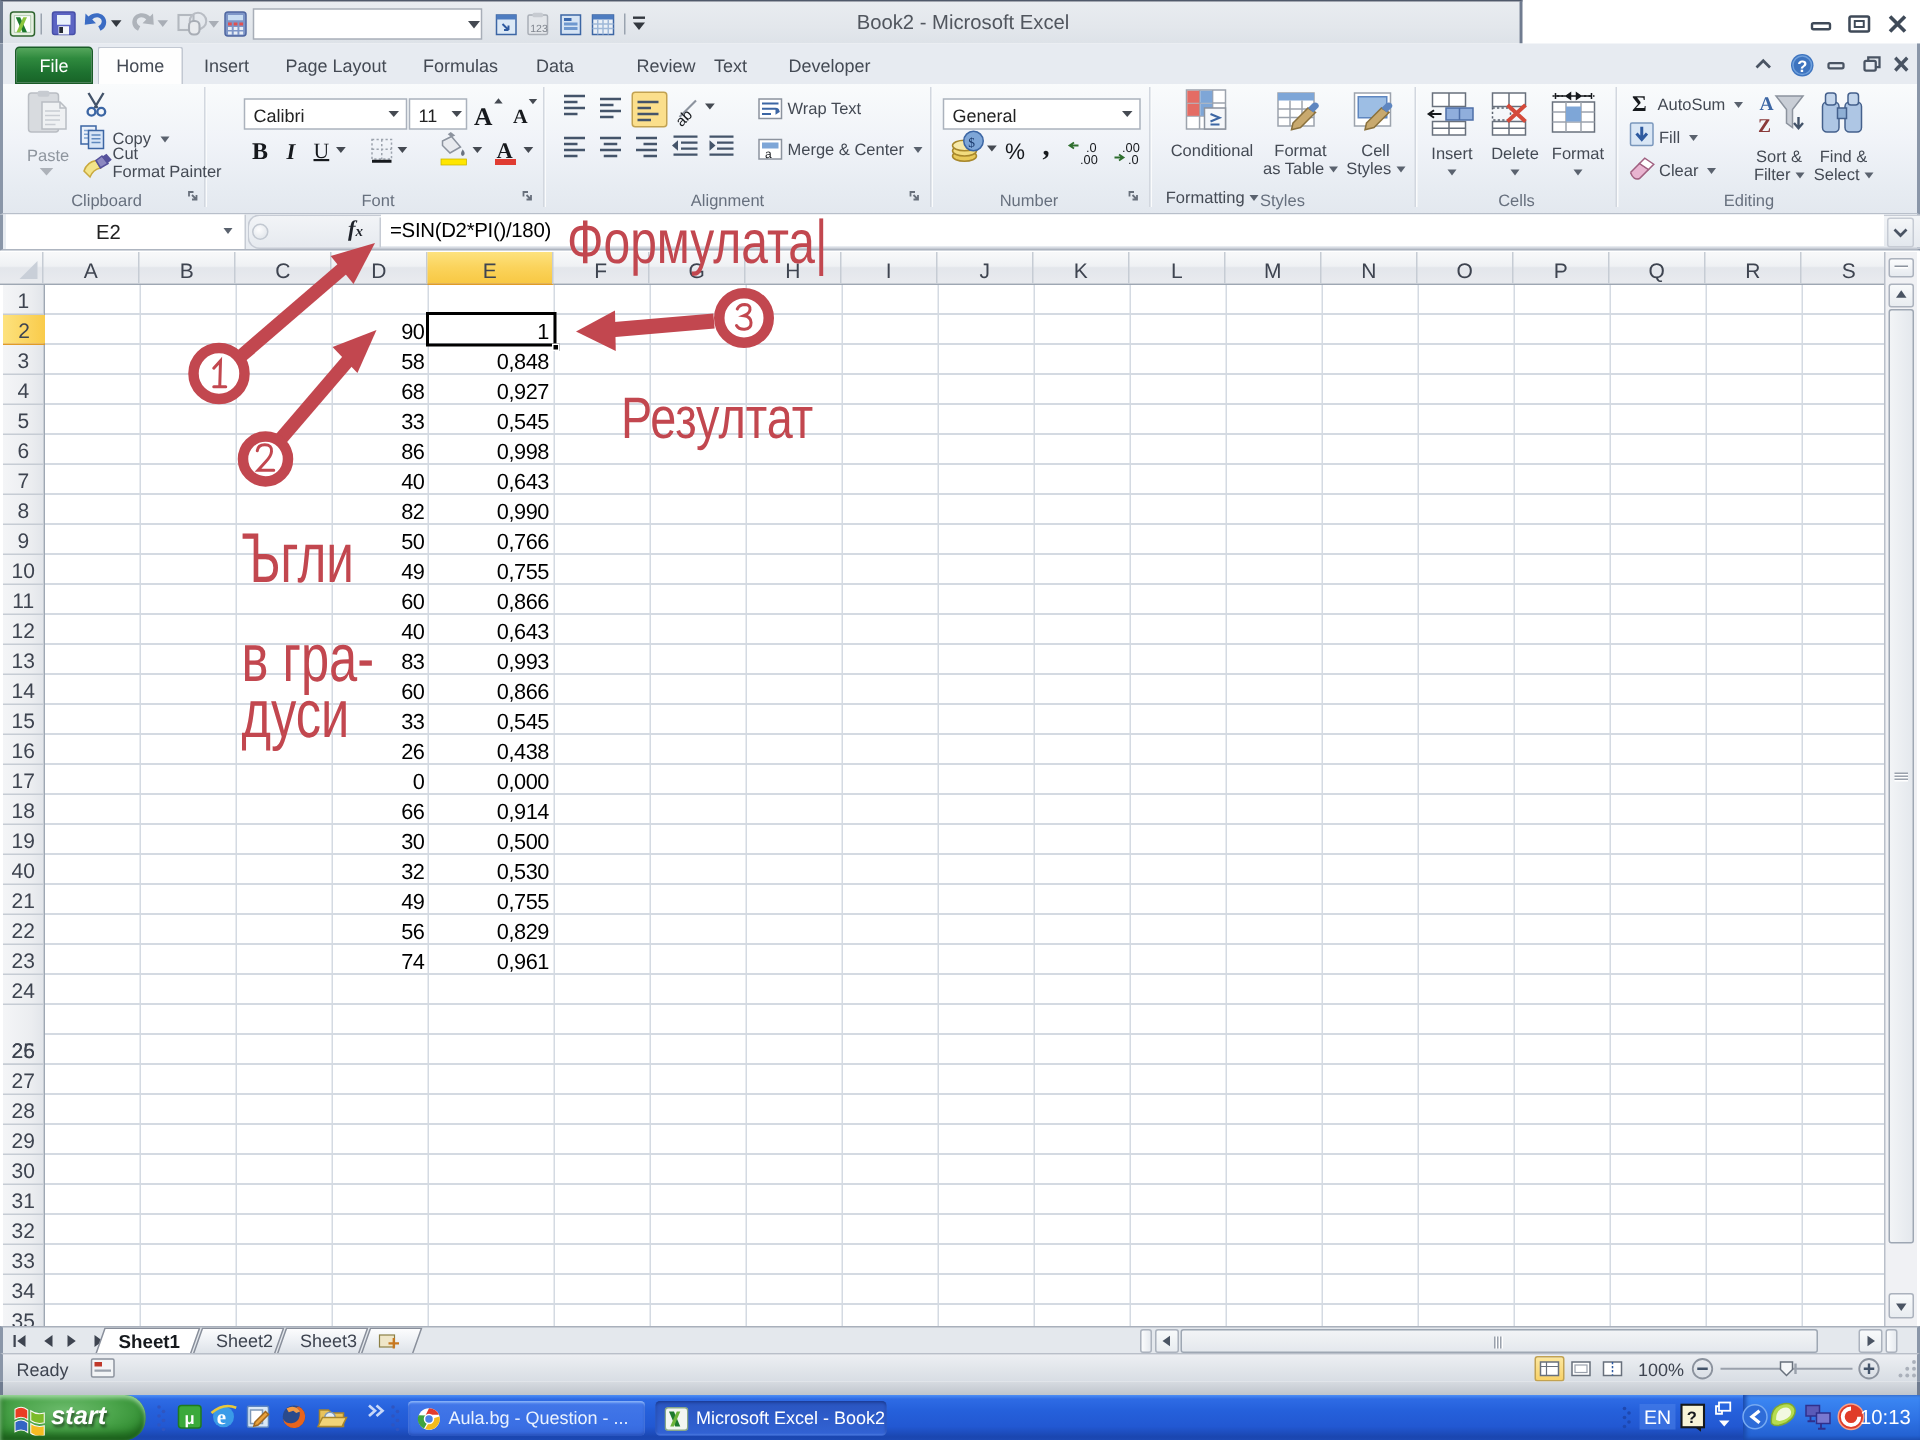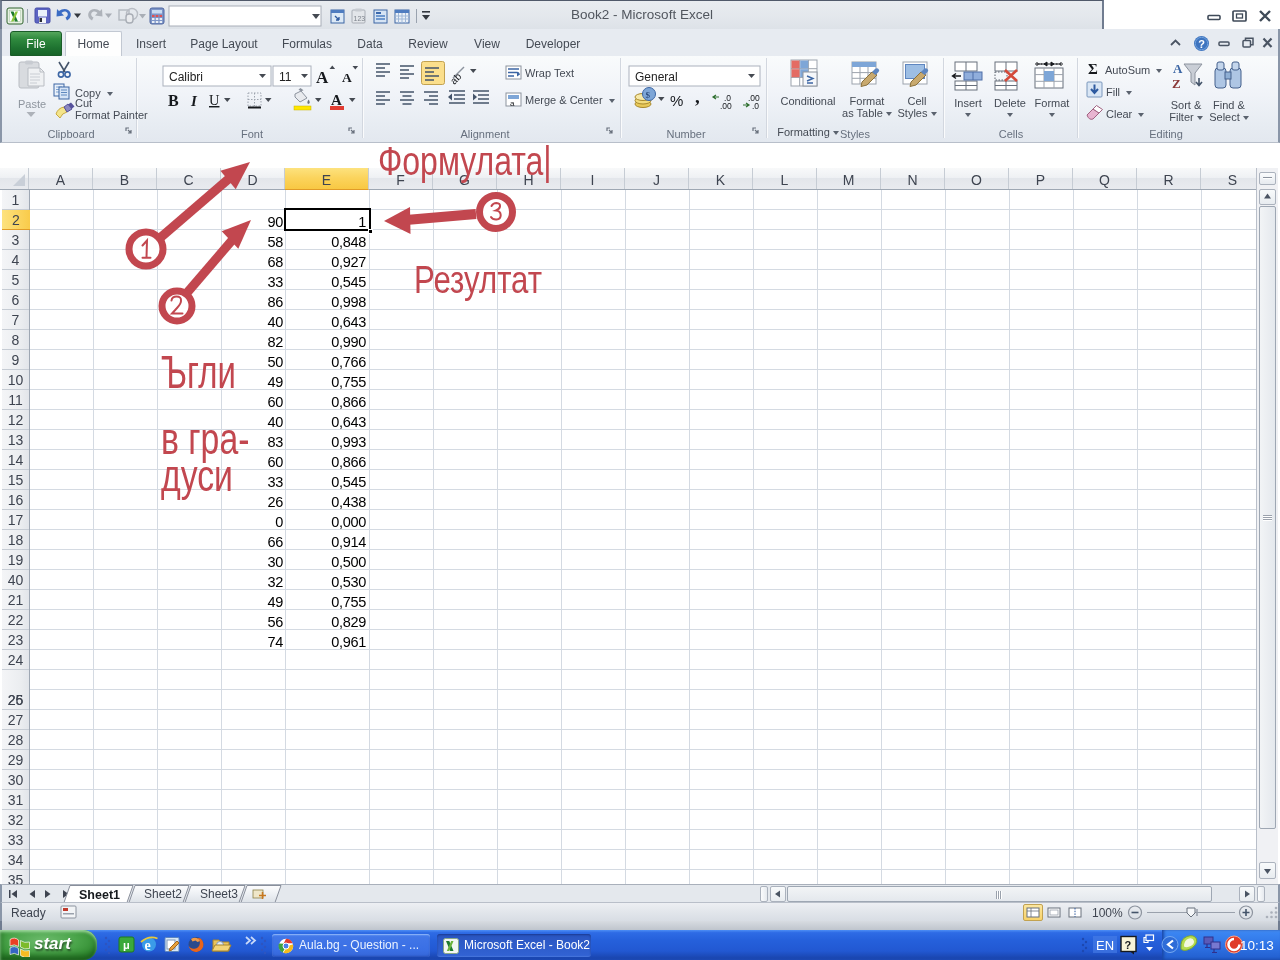--- a/index.html
+++ b/index.html
@@ -1,19 +1,19 @@
 <!DOCTYPE html>
 <html><head>
 <meta charset="utf-8">
 <style>
 html,body{margin:0;padding:0;}
 #app{position:relative;width:1280px;height:960px;overflow:hidden;font-family:"Liberation Sans",sans-serif;background:#fff;-webkit-font-smoothing:antialiased;}
 #app *{box-sizing:border-box;}
 
-#titlebar{position:absolute;left:0;top:0;width:1104px;height:29px;background:linear-gradient(180deg,#E9ECF0 0%,#E3E7EC 60%,#DDE2E8 100%);border-top:1px solid #50596A;border-left:2px solid #707C90;border-right:2px solid #707C90;}
+#titlebar{position:absolute;left:0;top:0;width:1015px;height:29px;background:linear-gradient(180deg,#E9ECF0 0%,#E3E7EC 60%,#DDE2E8 100%);border-top:1px solid #50596A;border-left:2px solid #707C90;border-right:2px solid #707C90;}
 #title{position:absolute;left:540px;top:6px;width:200px;text-align:center;font-size:13.5px;color:#51565E;}
 
 #tabrow{position:absolute;left:0;top:29px;width:1280px;height:27px;background:#E7EBF1;border-left:2px solid #8A96A8;border-right:2px solid #8A96A8;}
 .tab{position:absolute;top:3px;height:24px;line-height:24px;text-align:center;font-size:12px;color:#444a54;}
 #filetab{left:8px;top:2px;width:52px;height:25px;background:linear-gradient(180deg,#55A65C 0%,#2F8A3E 30%,#1E7230 70%,#186428 100%);border-radius:3px 3px 0 0;color:#fff;line-height:25px;border:1px solid #1A5C28;}
 #hometab{left:63px;top:2px;width:57px;height:26px;background:#FEFEFE;border:1px solid #C2C8D2;border-bottom:none;border-radius:2px 2px 0 0;line-height:25px;}
 
 #ribbon{position:absolute;left:0;top:56px;width:1280px;height:87px;background:linear-gradient(180deg,#F9FBFC 0%,#F0F3F8 45%,#E7ECF2 80%,#E3E8EF 100%);border-bottom:1px solid #B8BFCA;border-left:2px solid #8A96A8;border-right:2px solid #8A96A8;}
 .gsep{position:absolute;top:2px;width:1px;height:80px;background:#D2D7DF;box-shadow:1px 0 0 #FAFBFC;}
 .glabel{position:absolute;top:72px;height:14px;font-size:11px;color:#67707E;text-align:center;}
@@ -122,22 +122,22 @@
       <path d="M58 2 L68 12 M68 2 L58 12" stroke="#3F4A58" stroke-width="2.4"></path>
     </svg>
   </div>
   <div id="tabrow">
     <div id="filetab" class="tab">File</div>
     <div id="hometab" class="tab">Home</div>
     <div class="tab" style="left:127px;width:44px;">Insert</div>
     <div class="tab" style="left:178px;width:88px;">Page Layout</div>
     <div class="tab" style="left:273px;width:64px;">Formulas</div>
     <div class="tab" style="left:346px;width:44px;">Data</div>
-    <div class="tab" style="left:400px;width:52px;">Review</div>
-    <div class="tab" style="left:462px;width:46px;">View</div>
+    <div class="tab" style="left:416px;width:52px;">Review</div>
+    <div class="tab" style="left:462px;width:46px;">Text</div>
     <div class="tab" style="left:516px;width:70px;">Developer</div>
     <svg style="position:absolute;left:1160px;top:7px;" width="118" height="16" viewBox="0 0 118 16">
       <path d="M9 9 L13.5 4.5 L18 9" fill="none" stroke="#4A5463" stroke-width="1.8"></path>
       <circle cx="39.5" cy="7.5" r="7.5" fill="#3E74BF"></circle>
       <circle cx="39.5" cy="7.5" r="6.2" fill="none" stroke="#6FA0DC" stroke-width="1"></circle>
       <text x="36.2" y="11.8" font-size="11" font-weight="bold" fill="#fff" font-family="Liberation Sans">?</text>
       <rect x="57" y="6" width="10" height="3.5" rx="1" fill="none" stroke="#4A5463" stroke-width="1.5"></rect>
       <g stroke="#4A5463" stroke-width="1.5" fill="none">
         <rect x="81" y="4.5" width="7.5" height="6.5" rx="1"></rect>
         <path d="M83.5 4.5 v-2.3 h7.5 v6.5 h-2.2"></path>
@@ -389,20 +389,36 @@
     <div class="rtext" style="position:absolute;left:1162px;top:55px;width:44px;text-align:center;">Filter&nbsp;<span class="dd"></span></div>
     <div class="rtext" style="position:absolute;left:1204px;top:43px;width:46px;text-align:center;">Find &amp;</div>
     <div class="rtext" style="position:absolute;left:1204px;top:55px;width:46px;text-align:center;">Select&nbsp;<span class="dd"></span></div>
     <div class="glabel" style="left:24px;width:90px;">Clipboard</div>
     <div class="glabel" style="left:205px;width:90px;">Font</div>
     <div class="glabel" style="left:438px;width:90px;">Alignment</div>
     <div class="glabel" style="left:639px;width:90px;">Number</div>
     <div class="glabel" style="left:808px;width:90px;">Styles</div>
     <div class="glabel" style="left:964px;width:90px;">Cells</div>
     <div class="glabel" style="left:1119px;width:90px;">Editing</div>
+  </div>
+  <div id="fbar">
+    <div id="namebox">
+        <span style="position:absolute;left:60px;top:4px;font-size:13.5px;">E2</span>
+        <span class="dd" style="position:absolute;right:8px;top:9px;"></span>
+      </div>
+    <div id="fxpanel"></div>
+    <div style="position:absolute;left:166px;top:6px;width:11px;height:11px;border-radius:50%;background:radial-gradient(circle at 40% 35%,#FDFDFE,#DCE1E7);border:1px solid #C2C8D1;"></div>
+    <div style="position:absolute;left:230px;top:2px;width:20px;height:19px;font-family:'Liberation Serif',serif;font-style:italic;font-weight:bold;font-size:15px;color:#1e222a;">f<span style="font-size:10px;">x</span></div>
+    <div style="position:absolute;left:251px;top:2px;width:1px;height:20px;background:#C6CBD4;"></div>
+    <div id="ftext">=SIN(D2*PI()/180)</div>
+    <div style="position:absolute;left:1256px;top:2px;width:18px;height:20px;background:linear-gradient(180deg,#F4F6F8,#E2E7ED);border:1px solid #C6CBD4;border-radius:2px;">
+      <svg width="16" height="18">
+          <path d="M4 7 l4 4 4 -4" stroke="#4A5463" stroke-width="1.8" fill="none"></path>
+        </svg>
+    </div>
   </div>
   <div id="colhdrs">
       <div style="position:absolute;left:2px;top:0;width:27px;height:21px;border-right:1px solid #C6CCD4;">
         <div style="position:absolute;right:3px;bottom:3px;width:0;height:0;border-left:12px solid transparent;border-bottom:12px solid #C9CFD8;"></div>
       </div>
       <div class="ch" style="left:29px;width:64px;">A</div>
       <div class="ch" style="left:93px;width:64px;">B</div>
       <div class="ch" style="left:157px;width:64px;">C</div>
       <div class="ch" style="left:221px;width:64px;">D</div>
       <div class="ch" style="left:285px;width:84px;background:linear-gradient(180deg,#FDE27E 0%,#FBD35B 50%,#F8C843 100%);border-bottom:1px solid #E19B27;height:22px;color:#3E4450;">E</div>

